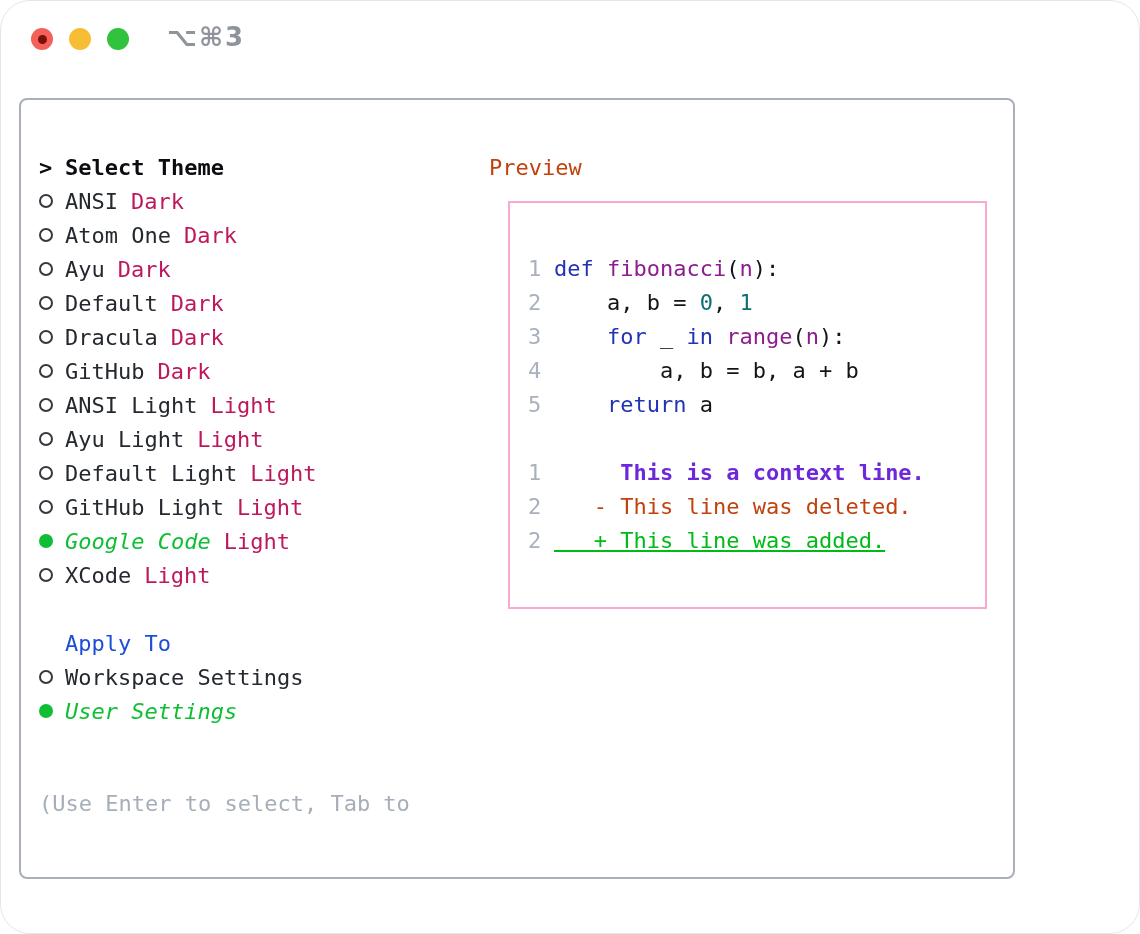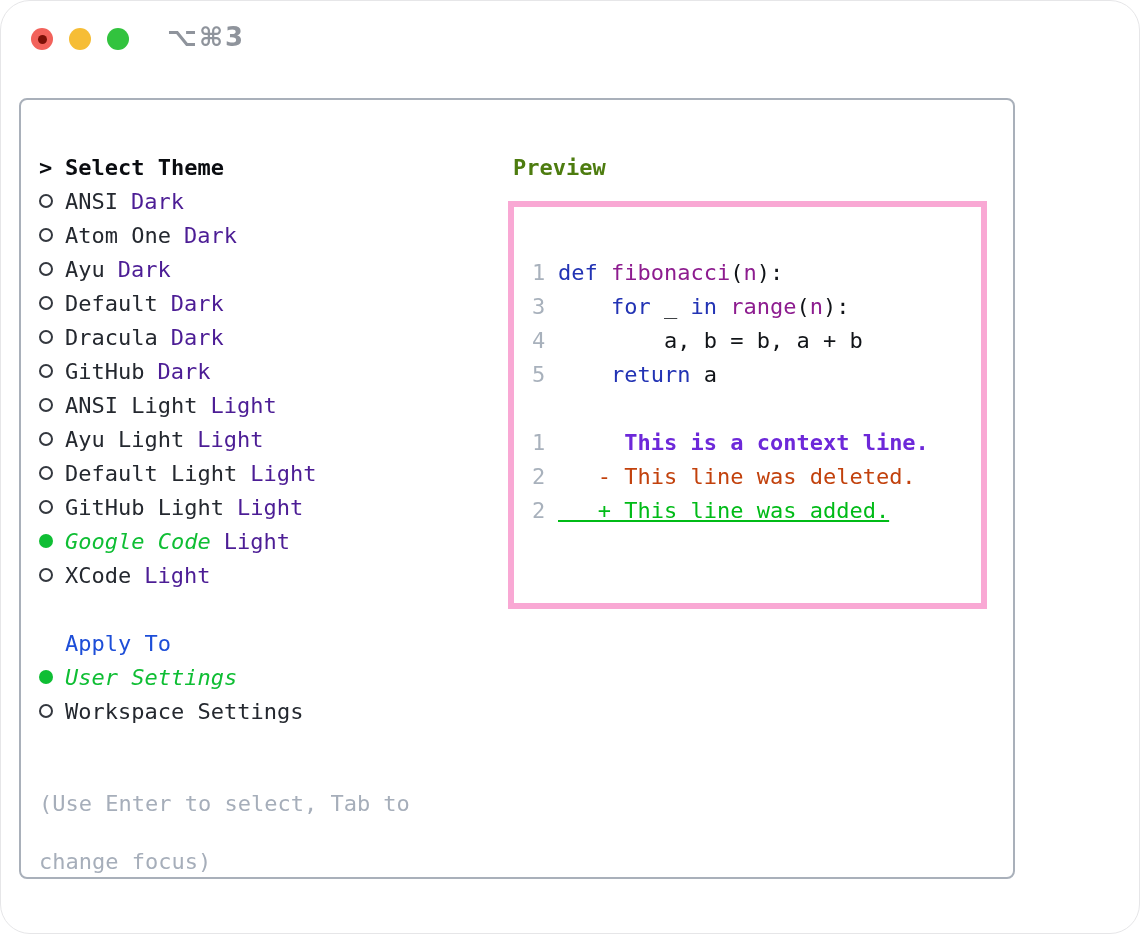--- a/index.html
+++ b/index.html
@@ -33,35 +33,35 @@
   }
   
   .left-col{position:absolute;left:18px;top:50px;}
   .row{display:flex;align-items:center;height:34px;font-size:22px;color:#24282f;}
   .marker{flex:0 0 26px;width:26px;display:flex;align-items:center;}
   .dot{width:14px;height:14px;border-radius:50%;border:2px solid #34383f;box-sizing:border-box;}
   .dot.filled{border:none;background:#0fbe34;}
   .header-row{font-weight:700;color:#0a0c10;}
   .prompt{font-weight:700;color:#0a0c10;}
   .item-name{color:#24282f;}
-  .variant{color:#4c1d95;margin-left:13px;}
+  .variant{color:#be185d;margin-left:13px;}
   .row.selected .item-name{color:#0fbe34;font-style:italic;}
   .apply-title{color:#1d4ed8;}
   .hint-row{color:#a6aeba;margin-top:24px;}
   .spacer{height:34px;}
   
   .preview-label{
-    position:absolute;left:492px;top:50px;height:34px;
+    position:absolute;left:468px;top:50px;height:34px;
     display:flex;align-items:center;
-    font-size:22px;font-weight:700;color:#4d7c0f;
+    font-size:22px;font-weight:400;color:#c2410c;
   }
   .preview-box{
     position:absolute;left:487px;top:101px;
     width:479px;height:408px;
-    border:6px solid #f9a8d4;
+    border:2px solid #f9a8d4;
     box-sizing:border-box;
     padding:49px 0 0 18px;
     overflow:hidden;
   }
   .code-line{height:34px;font-size:22px;white-space:pre;line-height:34px;}
   .lnum{display:inline-block;width:26px;color:#a8b1bc;}
   .kwd{color:#2233b4;}
   .typ{color:#8d1c8f;}
   .lit{color:#0d7070;}
   .pln{color:#111418;}
@@ -174,44 +174,44 @@
         <span class="item-name">XCode</span>
         <span class="variant">Light</span>
       </div>
 
       <div class="spacer"></div>
 
       <div class="row apply-title">
         <span class="marker"></span>
         <span>Apply To</span>
       </div>
+      <div class="row">
+        <span class="marker">
+            <span class="dot"></span>
+          </span>
+        <span class="item-name">Workspace Settings</span>
+      </div>
       <div class="row selected">
         <span class="marker">
             <span class="dot filled"></span>
           </span>
         <span class="item-name">User Settings</span>
       </div>
-      <div class="row">
-        <span class="marker">
-            <span class="dot"></span>
-          </span>
-        <span class="item-name">Workspace Settings</span>
-      </div>
 
       <div class="spacer"></div>
 
       <div class="row hint-row">(Use Enter to select, Tab to</div>
-      <div class="row hint-row">change focus)</div>
 
     </div>
 
     <div class="preview-label">Preview</div>
 
     <div class="preview-box">
       <div class="code-line"><span class="lnum">1</span><span class="kwd">def</span><span class="pln"> </span><span class="typ">fibonacci</span><span class="pln">(</span><span class="typ">n</span><span class="pln">):</span></div>
+      <div class="code-line"><span class="lnum">2</span><span class="pln">    a, b = </span><span class="lit">0</span><span class="pln">, </span><span class="lit">1</span></div>
       <div class="code-line"><span class="lnum">3</span><span class="pln">    </span><span class="kwd">for</span><span class="pln"> _ </span><span class="kwd">in</span><span class="pln"> </span><span class="typ">range</span><span class="pln">(</span><span class="typ">n</span><span class="pln">):</span></div>
       <div class="code-line"><span class="lnum">4</span><span class="pln">        a, b = b, a + b</span></div>
       <div class="code-line"><span class="lnum">5</span><span class="pln">    </span><span class="kwd">return</span><span class="pln"> a</span></div>
       <div class="code-line"><span class="lnum"></span></div>
       <div class="code-line"><span class="lnum">1</span><span class="ctx">     This is a context line.</span></div>
       <div class="code-line"><span class="lnum">2</span><span class="del">   - This line was deleted.</span></div>
       <div class="code-line"><span class="lnum">2</span><span class="add">   + This line was added.</span></div>
     </div>
 
   </div>

